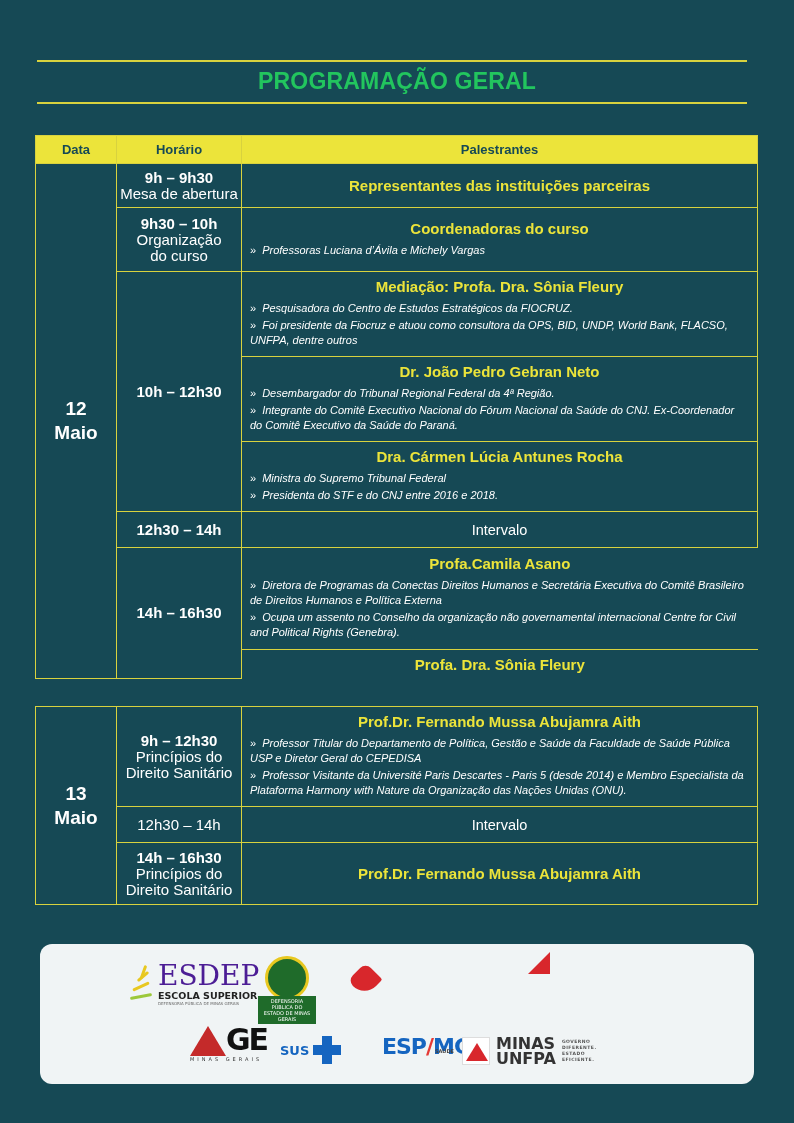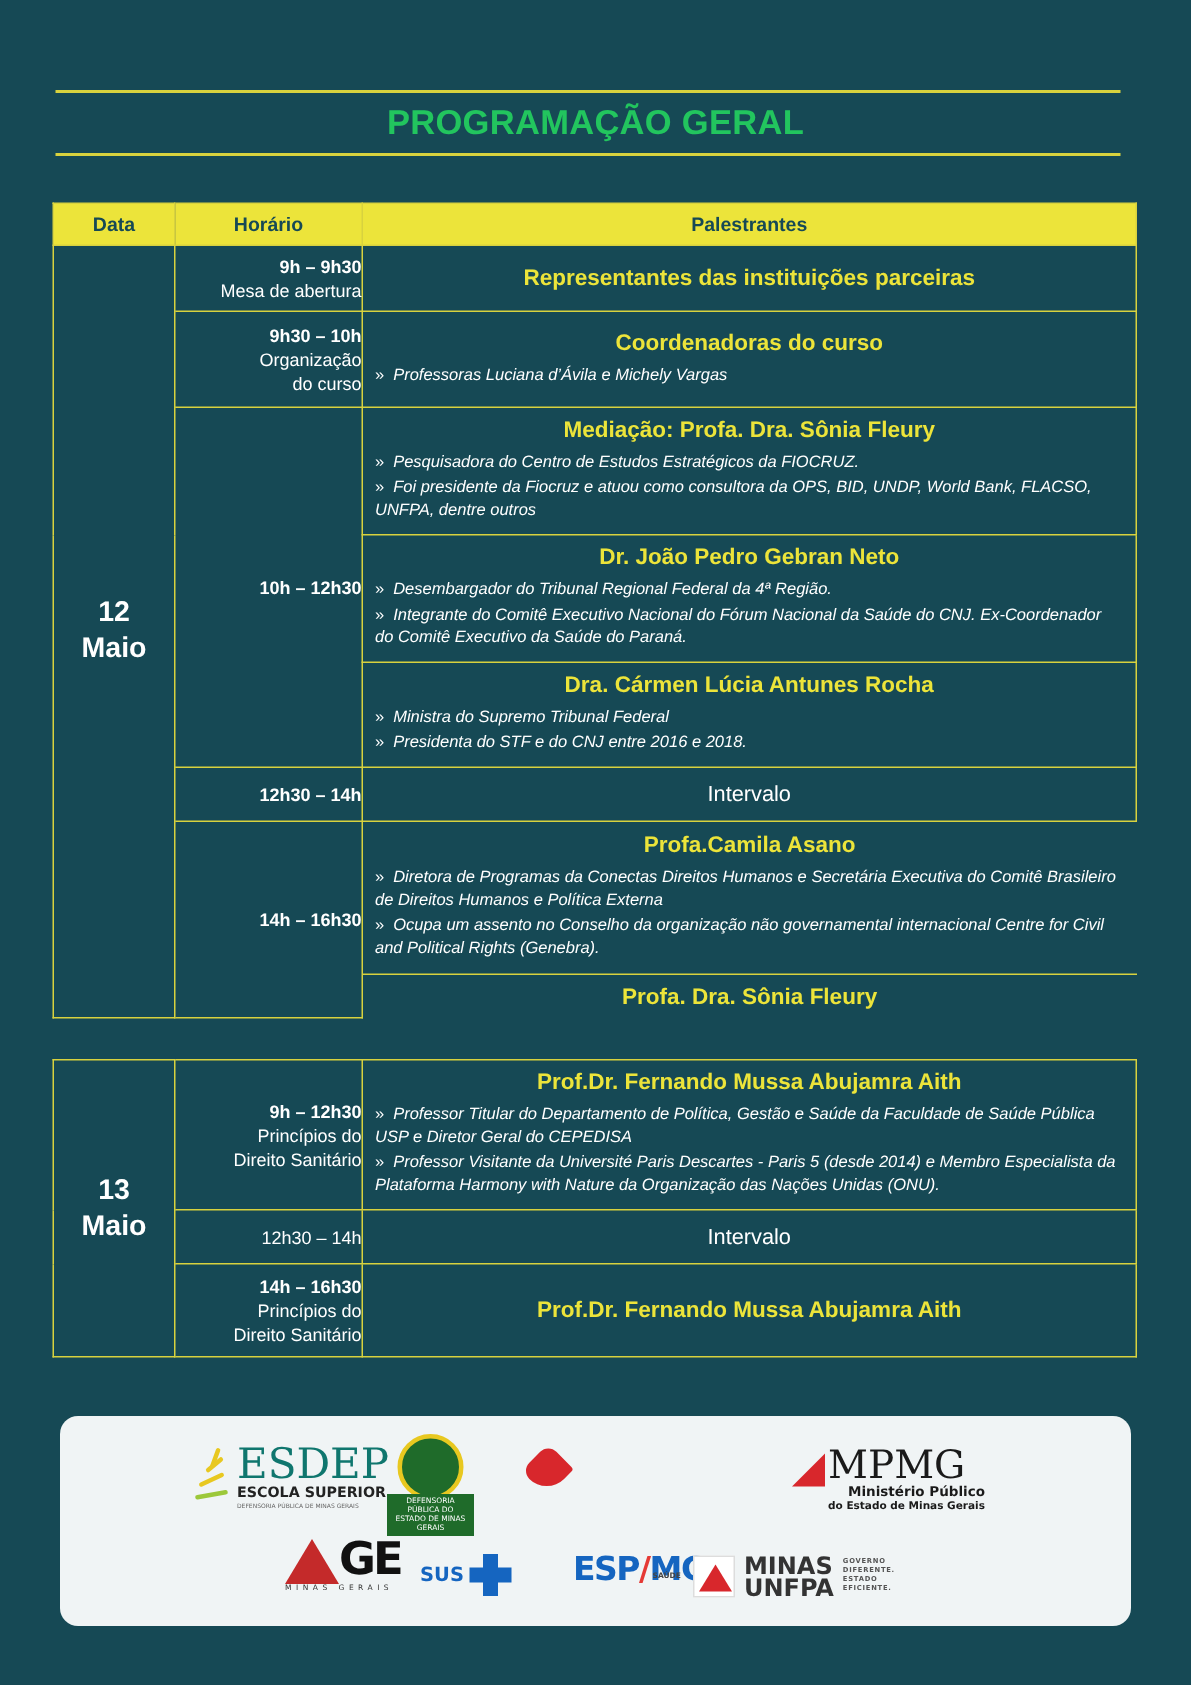--- a/index.html
+++ b/index.html
@@ -26,21 +26,21 @@
   }
   table.sched td, table.sched th {
     border: 1.5px solid #d8d23e; vertical-align: middle;
   }
   table.sched th {
     background: #ece43a; color: #164955; font-size: 13px; font-weight: bold; height: 28px;
   }
   .col-date { width: 81px; }
   .col-time { width: 125px; }
   .date-cell { text-align: center; font-weight: bold; font-size: 19px; line-height: 24px; }
-  .time-cell { text-align: right; font-size: 12px; line-height: 16px; padding: 4px 0; }
+  .time-cell { text-align: center; font-size: 15px; line-height: 16px; padding: 4px 0; }
   .time-cell .t { font-weight: bold; display: block; }
   .time-cell .d { display: block; }
   .sp { padding: 6px 8px 6px 8px; font-size: 11px; }
   .sp .name { color: #ece43a; font-weight: bold; font-size: 15px; display: block; margin-bottom: 6px; text-align: center; }
   .sp .name.only { margin-bottom: 0; }
   .sp .bul { font-style: italic; display: block; line-height: 15px; margin-bottom: 2px; }
   .sp .bul .mk { font-style: normal; margin-right: 6px; }
   .interval { text-align: center; font-size: 14.5px; }
 
   #t1 { top: 135px; }
@@ -48,21 +48,21 @@
 
   .logos {
     position: absolute; left: 40px; top: 944px; width: 714px; height: 140px;
     background: #f0f4f5; border-radius: 12px;
   }
   .logo { position: absolute; display: flex; align-items: center; }
   .esdep { left: 88px; top: 18px; }
   .esdep .wing { width: 28px; height: 42px; position: relative; margin-right: 2px; }
   .esdep .wing span { position: absolute; height: 3px; border-radius: 2px; background: #e8c820; }
   .esdep .txt { display: flex; flex-direction: column; }
-  .esdep .big { font-family: "DejaVu Serif", serif; color: #0f766e; font-size: 28px; line-height: 28px; }
+  .esdep .big { font-family: "DejaVu Serif", serif; color: #4c1d95; font-size: 28px; line-height: 28px; }
   .esdep .sub { font-size: 9.5px; font-weight: bold; color: #222; }
   .esdep .tiny { font-size: 4px; color: #666; }
   .defensoria { left: 218px; top: 12px; width: 58px; flex-direction: column; }
   .defensoria .seal { width: 44px; height: 44px; border-radius: 50%; background: #1f6b2a; border: 3px solid #e8c820; }
   .defensoria .band { background: #1f6b2a; color: #fff; font-size: 5px; padding: 2px 3px; margin-top: -4px; text-align: center; width: 58px; }
   .caosaude { left: 308px; top: 20px; }
   .caosaude .heart { width: 34px; height: 32px; background: #d8272c; border-radius: 14px 14px 4px 30px; transform: rotate(-45deg) scale(.75); }
   .caosaude .ttl { font-size: 22px; color: #8b8168; font-weight: bold; line-height: 22px; }
   .caosaude .ttl span { font-weight: normal; }
   .caosaude .small { font-size: 4.5px; color: #8b8168; font-weight: bold; line-height: 6px; }
@@ -248,25 +248,20 @@
   </div>
   <div class="logo defensoria">
     <div class="seal"></div>
     <div class="band">DEFENSORIA PÚBLICA DO ESTADO DE MINAS GERAIS</div>
   </div>
   <div class="logo caosaude">
     <div class="heart"></div>
   </div>
   <div class="logo mpmg">
     <div class="tri"></div>
-    <div>
-      <div class="big">MPMG</div>
-      <div class="sub">Ministério Público</div>
-      <div class="sub2">do Estado de Minas Gerais</div>
-    </div>
   </div>
   <div class="logo age">
     <div class="row">
       <div class="pyr"></div>
       <span class="ge">GE</span>
     </div>
     <span class="mg">MINAS GERAIS</span>
   </div>
   <div class="logo sus">
     <span class="t">SUS</span>

